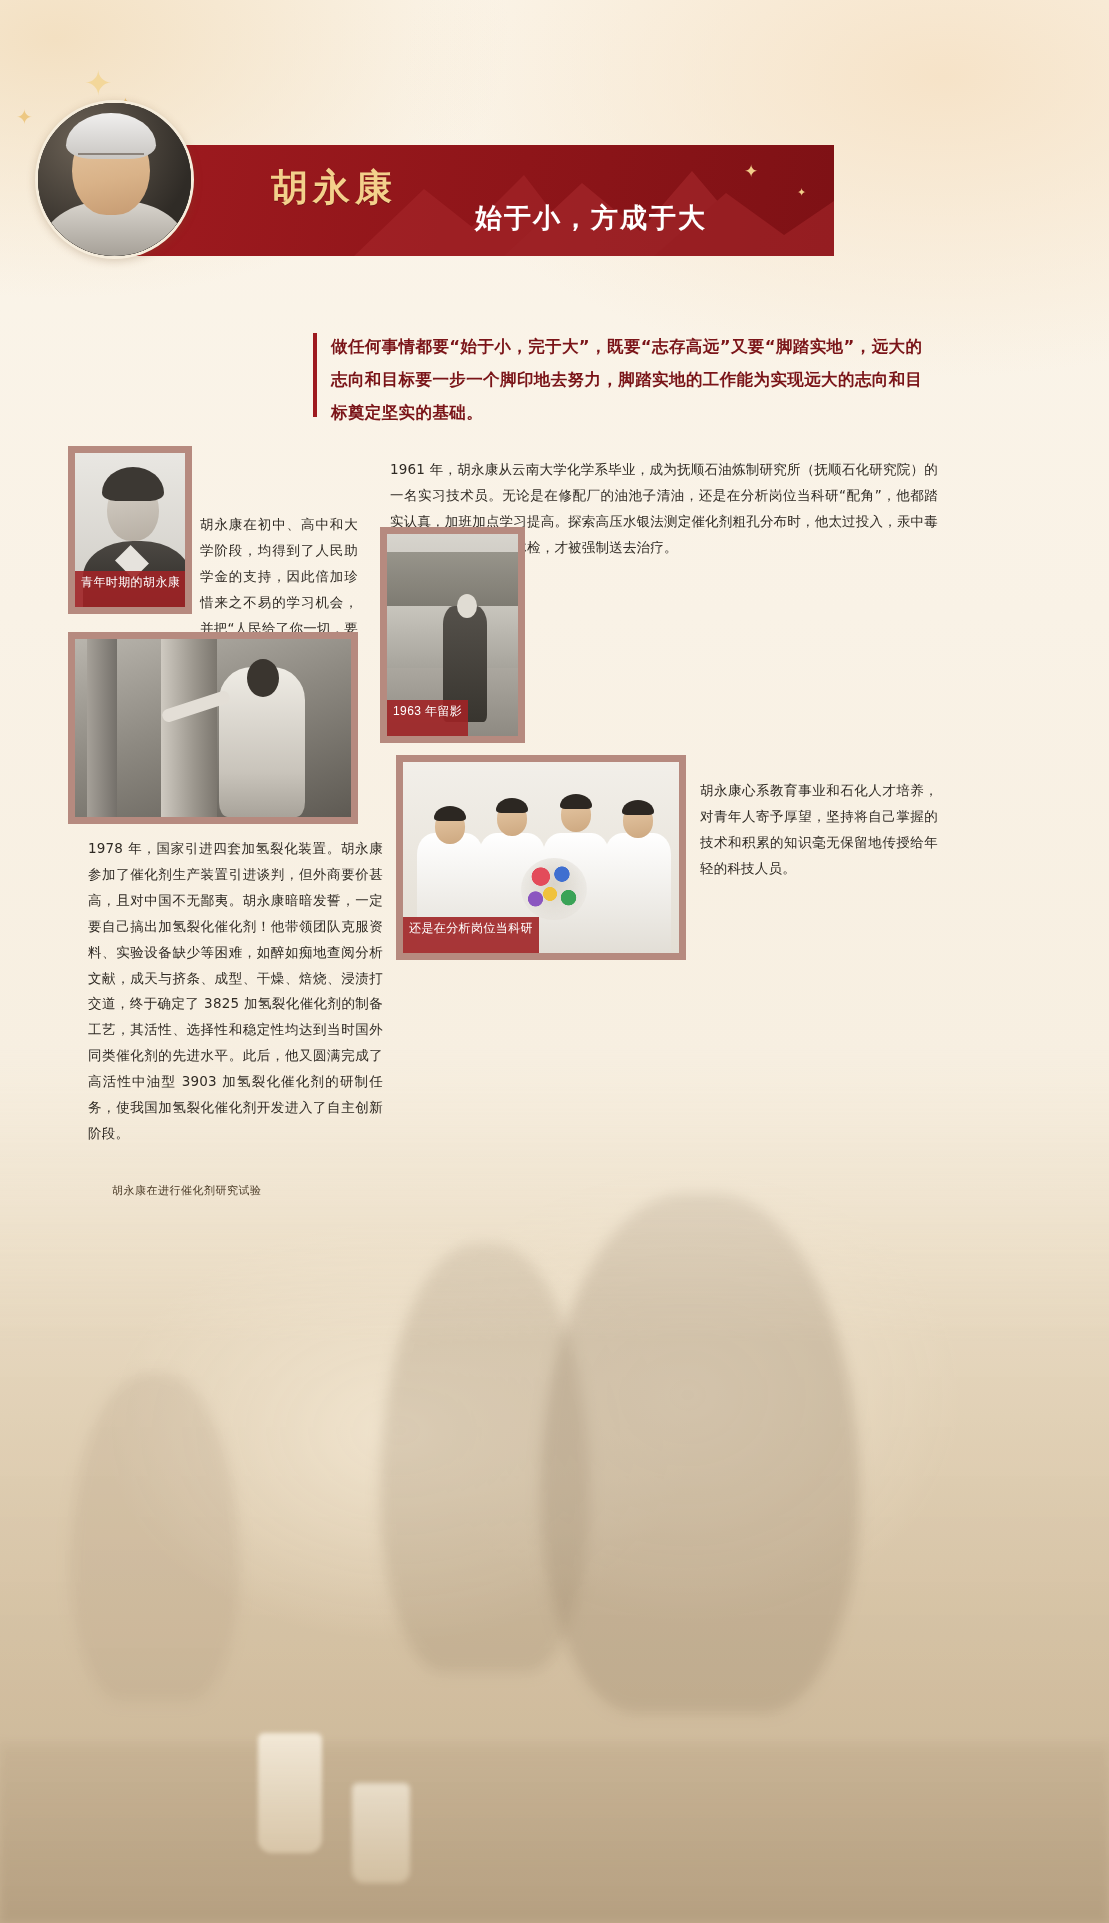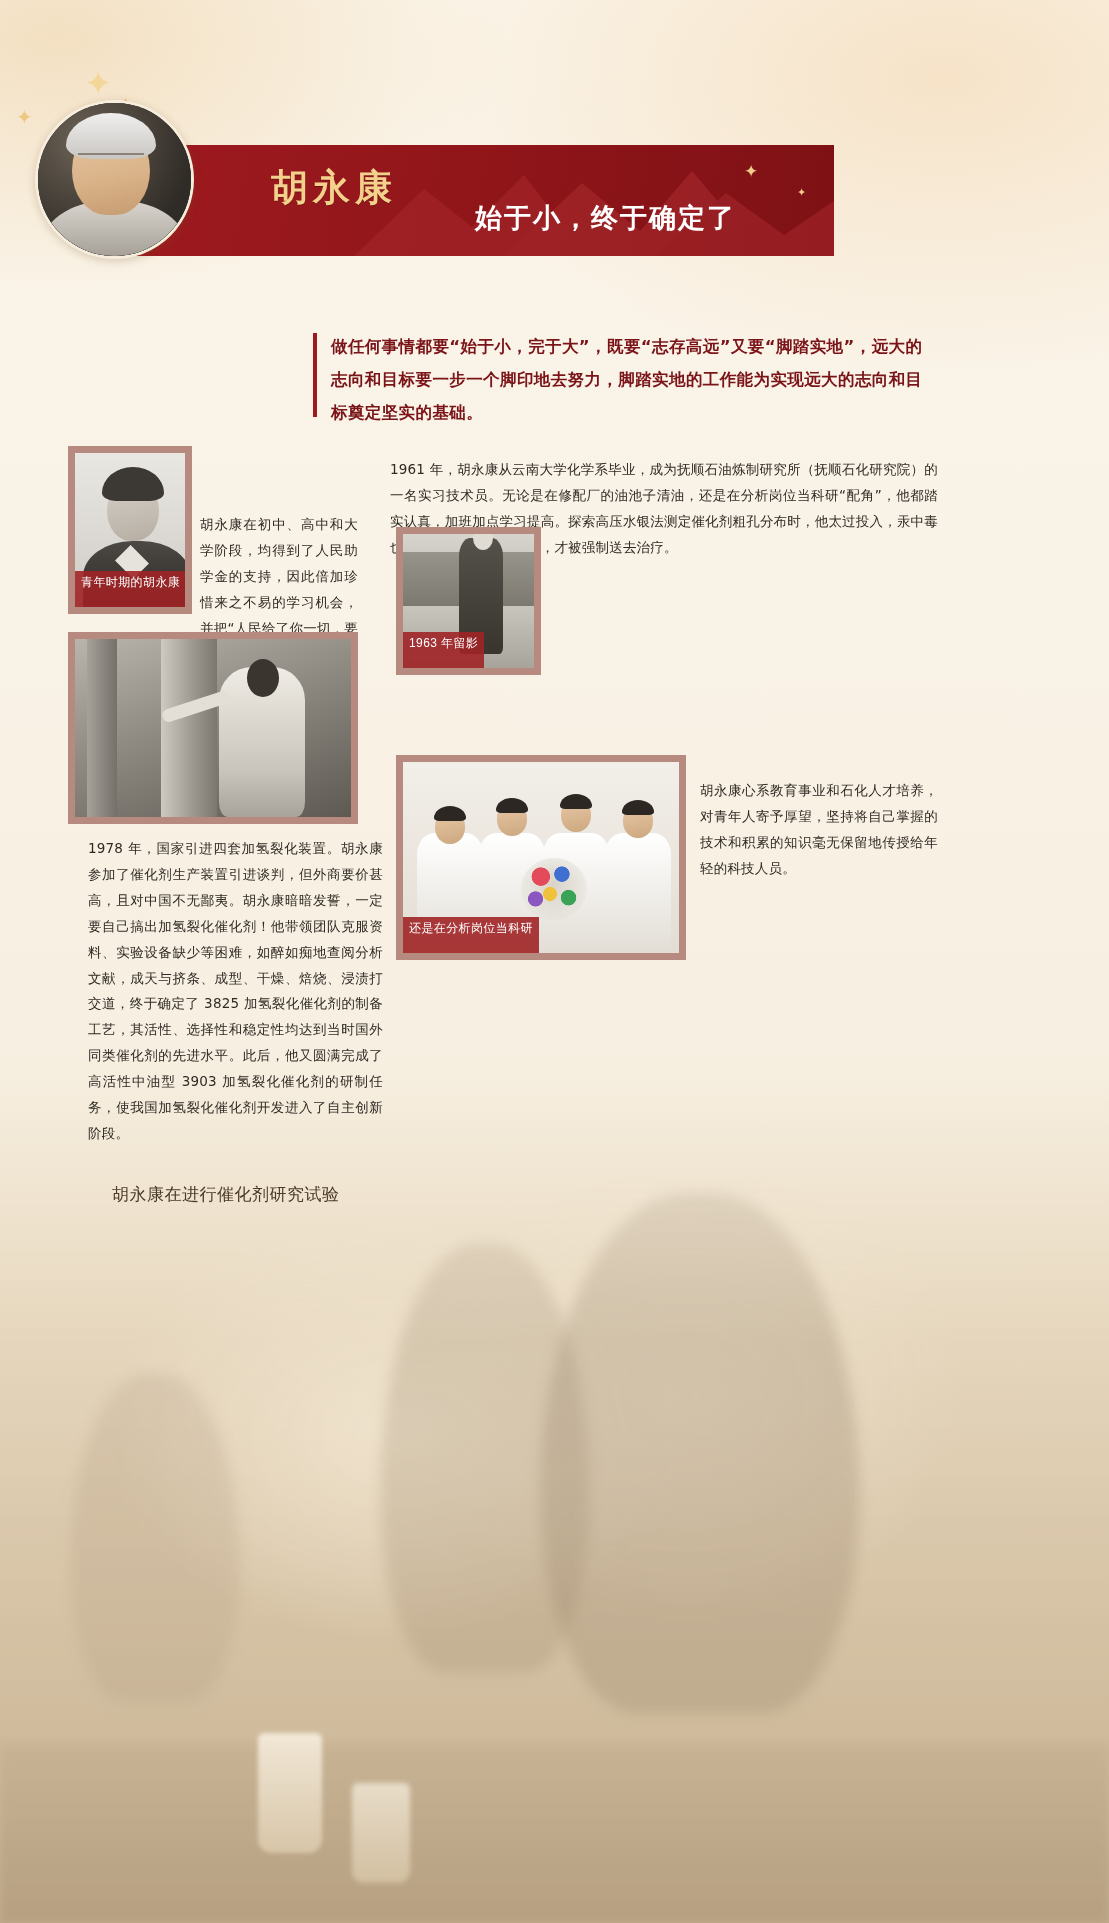--- a/index.html
+++ b/index.html
@@ -72,21 +72,21 @@
   .bp-table {
     position: absolute;
     left: 0; bottom: 0; width: 100%; height: 180px;
     background: linear-gradient(180deg, rgba(150,124,92,0.25), rgba(132,106,76,0.55));
     filter: blur(4px);
   }
   .bottom-caption {
     position: absolute;
     left: 112px;
     top: 1183px;
-    font-size: 17px;
+    font-size: 11px;
     color: #4a3a26;
     letter-spacing: 0.5px;
     white-space: nowrap;
   }
 
   
   .header-band {
     position: absolute;
     left: 134px;
     top: 145px;
@@ -275,21 +275,21 @@
     position: absolute; right: 72px; bottom: 120px; width: 32px; height: 38px;
     border-radius: 50%;
     background: #3a352f;
   }
   #photo-1978 .arm {
     position: absolute; right: 120px; bottom: 104px; width: 70px; height: 13px;
     background: #e3ded6; transform: rotate(-18deg); border-radius: 6px;
   }
 
   
-  #photo-1963 { left: 396px; top: 527px; width: 145px; height: 148px; text-align: center; }
+  #photo-1963 { left: 380px; top: 527px; width: 145px; height: 216px; text-align: center; }
   #photo-1963 .inner {
     position: absolute; inset: 0;
     background: linear-gradient(180deg, #d7d4cd 0%, #bdb9b1 45%, #8e8a82 100%);
   }
   #photo-1963 .water {
     position: absolute; left: 0; top: 72px; width: 100%; height: 62px;
     background: linear-gradient(180deg, #c8c5bd, #a7a49c);
   }
   #photo-1963 .trees {
     position: absolute; left: 0; top: 18px; width: 100%; height: 60px;
@@ -427,21 +427,21 @@
 
   <div class="header-band">
     <svg class="band-mountains" viewBox="0 0 480 111" preserveAspectRatio="none">
       <path d="M0,111 L70,44 L118,82 L170,30 L232,111 Z" fill="#a8282c"></path>
       <path d="M150,111 L228,38 L286,86 L338,26 L410,111 Z" fill="#ab2c30"></path>
       <path d="M300,111 L372,48 L430,90 L480,56 L480,111 Z" fill="#a8282c"></path>
     </svg>
     <div class="band-spark" style="left:610px; top:18px;">✦</div>
     <div class="band-spark" style="left:663px; top:42px; font-size:11px;">✦</div>
     <div class="band-title">胡永康</div>
-    <div class="band-sub">始于小，终于确定了</div>
+    <div class="band-sub">始于小，方成于大</div>
   </div>
 
   <div class="portrait-circle">
     <div class="pc-bg"></div>
     <div class="pc-body"></div>
     <div class="pc-face"></div>
     <div class="pc-hair"></div>
     <div class="pc-glasses"></div>
   </div>
 

